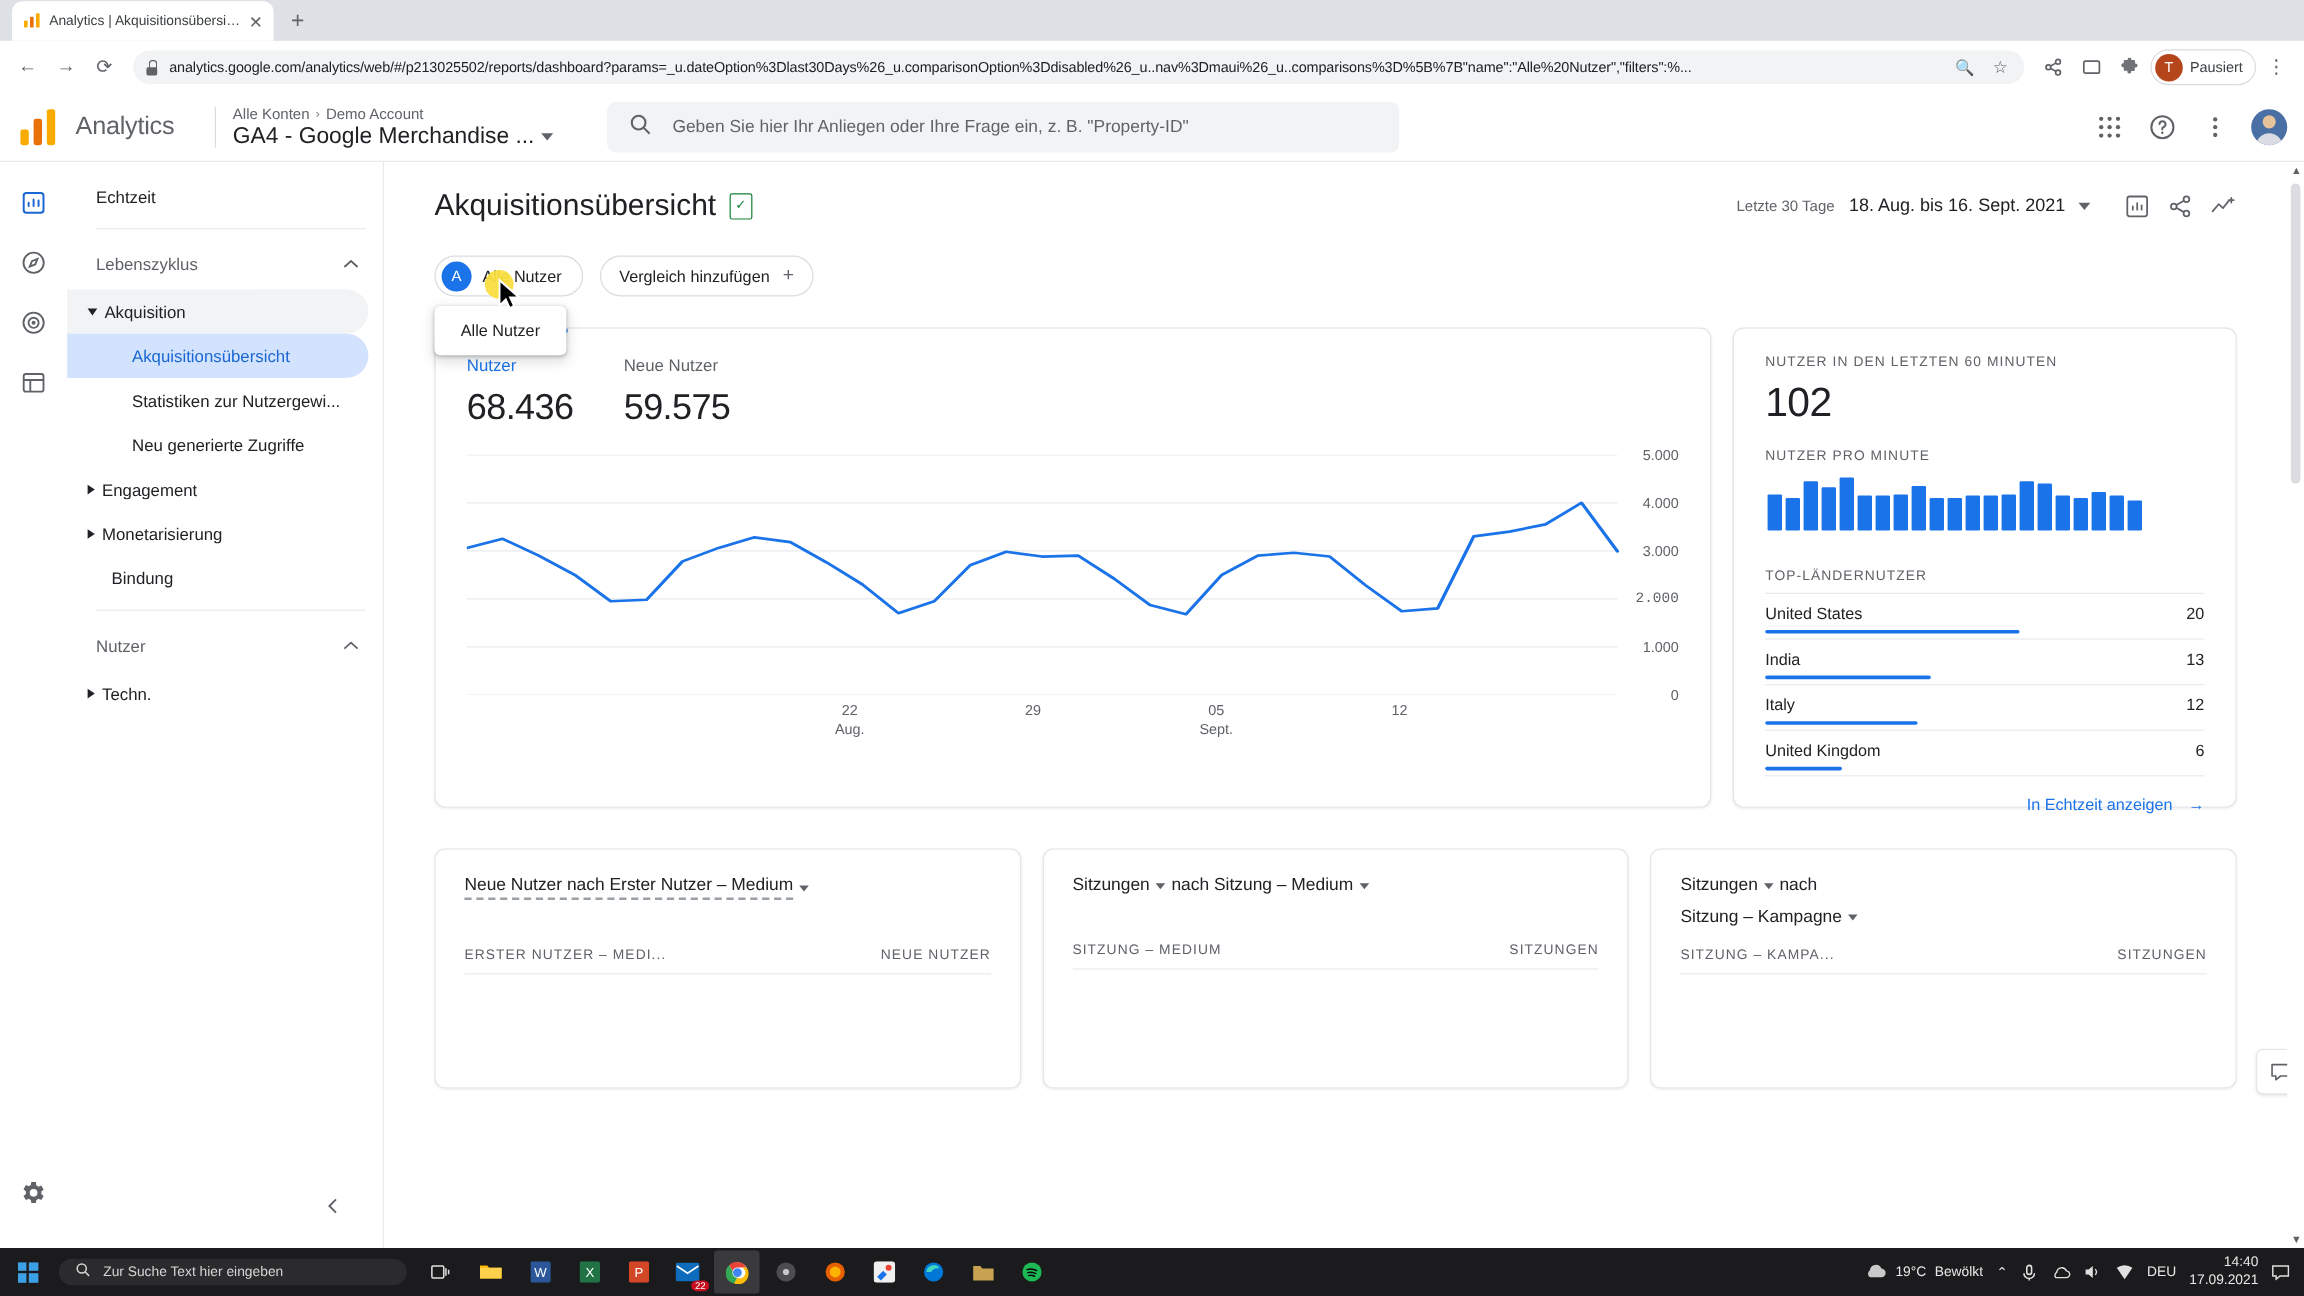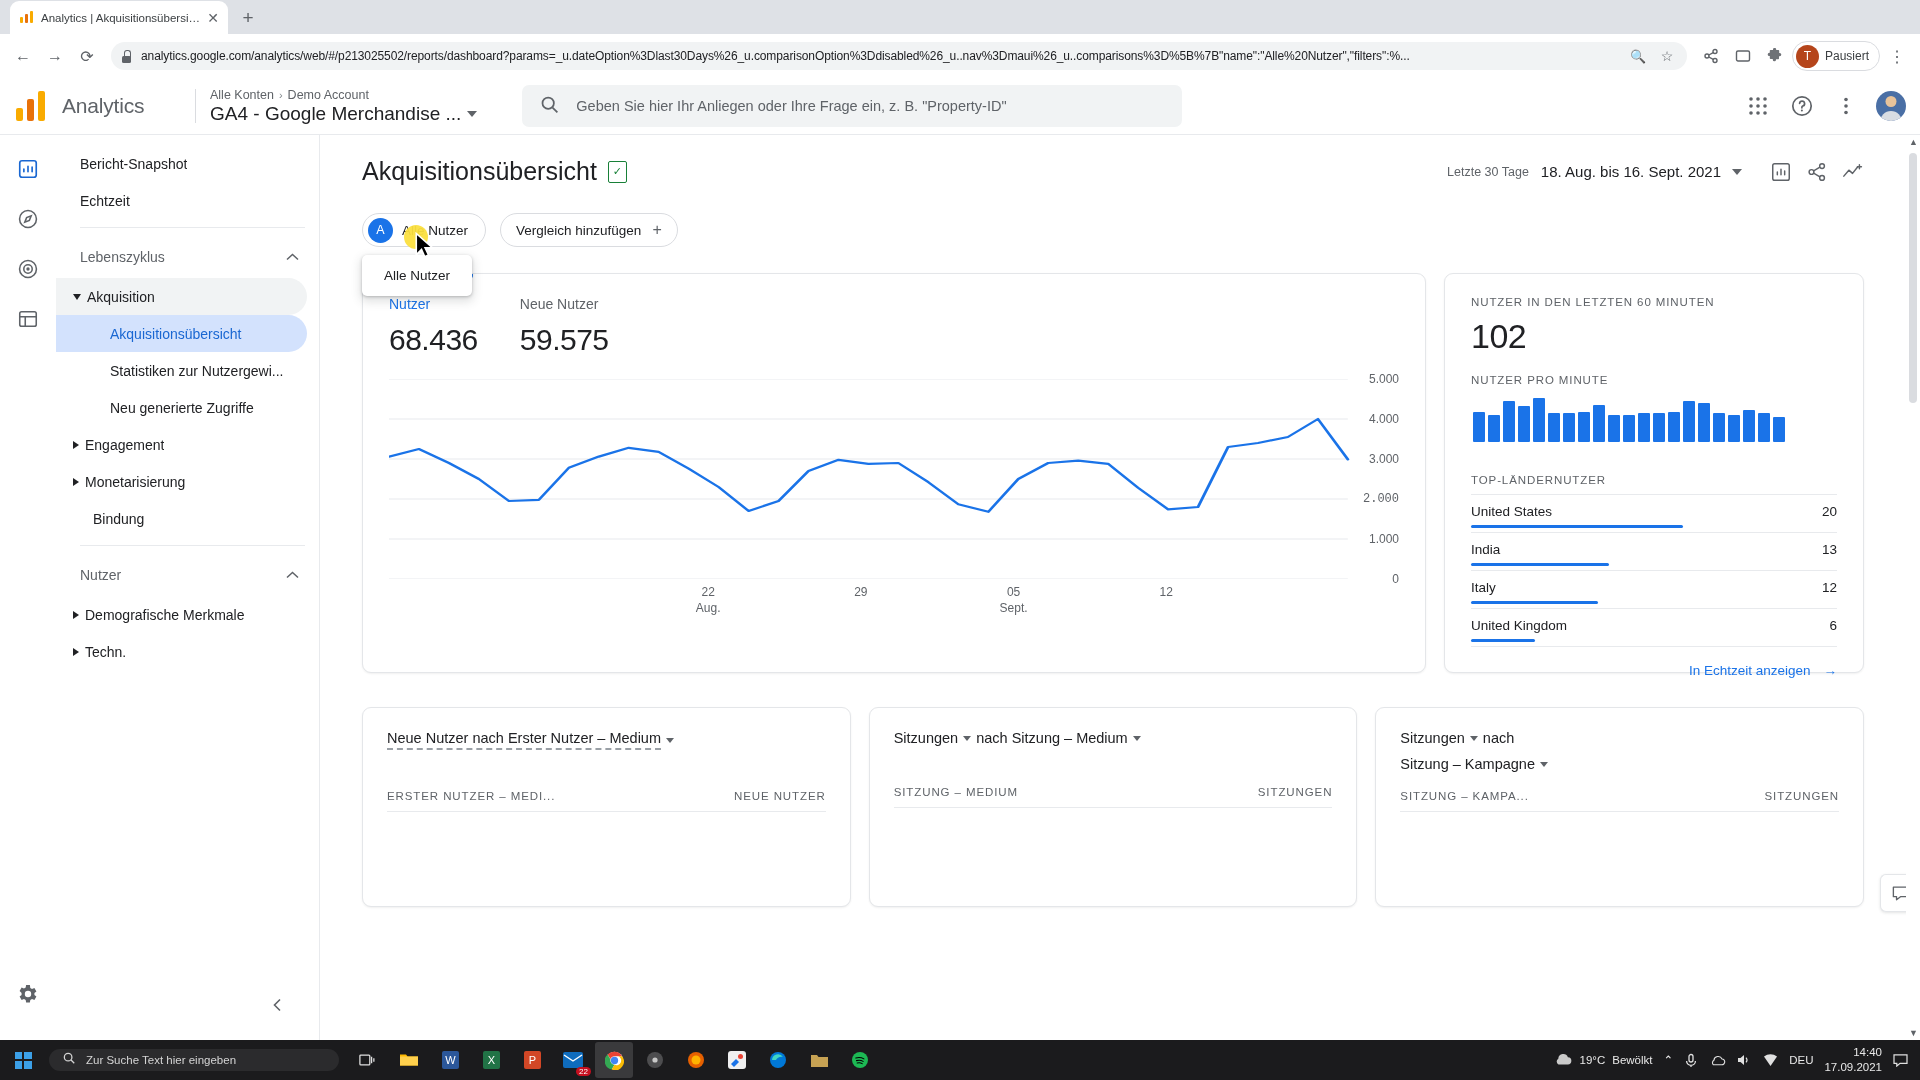--- a/index.html
+++ b/index.html
@@ -73,21 +73,21 @@
   }
   .profile-name { font-size: 12px; color: #3c4043; white-space: nowrap; }
 
   
   .app { flex: 1; display: flex; flex-direction: column; background: #fff; min-height: 0; }
 
   .ga-header {
     height: 57px; display: flex; align-items: center; flex: none;
     border-bottom: 1px solid #e8eaed; background: #fff;
   }
-  .ga-logo-wrap { display: flex; align-items: center; gap: 13px; width: 175px; margin-left: 16px; }
+  .ga-logo-wrap { display: flex; align-items: center; gap: 13px; padding-left: 17px; width: 175px; }
   .ga-logo { width: 33px; height: 30px; position: relative; }
   .ga-bar { position: absolute; bottom: 0; border-radius: 2px; }
   .ga-bar.b1 { left: 0;  width: 7px;  height: 13px; background: #f9ab00; }
   .ga-bar.b2 { left: 11px; width: 7px; height: 22px; background: #e8710a; }
   .ga-bar.b3 { left: 22px; width: 7px; height: 30px; background: #f9ab00; }
   .ga-wordmark { font-size: 21px; color: #5f6368; letter-spacing: -0.2px; }
   .ga-divider { width: 1px; height: 34px; background: #dadce0; margin: 0 14px 0 4px; }
 
   .ga-crumbs { display: flex; flex-direction: column; gap: 1px; }
   .crumb-row { display: flex; align-items: center; gap: 5px; font-size: 12.5px; color: #5f6368; }
@@ -470,23 +470,20 @@
         <div class="rail-spacer"></div>
         <div class="rail-icon" style="margin-bottom:26px">
           <svg width="24" height="24" viewBox="0 0 24 24" fill="#5f6368">
             <path d="M19.4 13a7.6 7.6 0 0 0 0-2l2-1.6-2-3.4-2.4 1a7.5 7.5 0 0 0-1.7-1L14.9 3h-3.8l-.4 2.6c-.6.2-1.2.6-1.7 1l-2.4-1-2 3.4L6.6 11a7.6 7.6 0 0 0 0 2l-2 1.6 2 3.4 2.4-1c.5.4 1.1.8 1.7 1l.4 2.6h3.8l.4-2.6c.6-.2 1.2-.6 1.7-1l2.4 1 2-3.4zM13 15.2a3.2 3.2 0 1 1 0-6.4 3.2 3.2 0 0 1 0 6.4z" transform="translate(-1,0)"></path>
           </svg>
         </div>
       </div>
 
       <div class="sidenav">
         <div class="nav-item">
-          <span class="txt">Bericht-Snapshot</span>
-        </div>
-        <div class="nav-item">
           <span class="txt">Echtzeit</span>
         </div>
 
         <div class="nav-divider"></div>
 
         <div class="nav-group-head">
           <span>Lebenszyklus</span>
           <span class="chev-up">
             <svg width="13" height="8" viewBox="0 0 13 8" fill="none" stroke="#5f6368" stroke-width="1.5">
                 <path d="M1 6.5 6.5 1.5 12 6.5"></path>
@@ -522,24 +519,20 @@
 
         <div class="nav-divider"></div>
 
         <div class="nav-group-head">
           <span>Nutzer</span>
           <span class="chev-up">
             <svg width="13" height="8" viewBox="0 0 13 8" fill="none" stroke="#5f6368" stroke-width="1.5">
                 <path d="M1 6.5 6.5 1.5 12 6.5"></path>
               </svg>
           </span>
-        </div>
-        <div class="nav-sub">
-          <span class="tri-right"></span>
-          <span class="txt">Demografische Merkmale</span>
         </div>
         <div class="nav-sub">
           <span class="tri-right"></span>
           <span class="txt">Techn.</span>
         </div>
 
         <div class="nav-bottom">
           <div class="collapse-btn">
             <svg width="14" height="14" viewBox="0 0 14 14" fill="none" stroke="#5f6368" stroke-width="1.6">
                 <path d="M9 1.5 3.5 7 9 12.5"></path>

